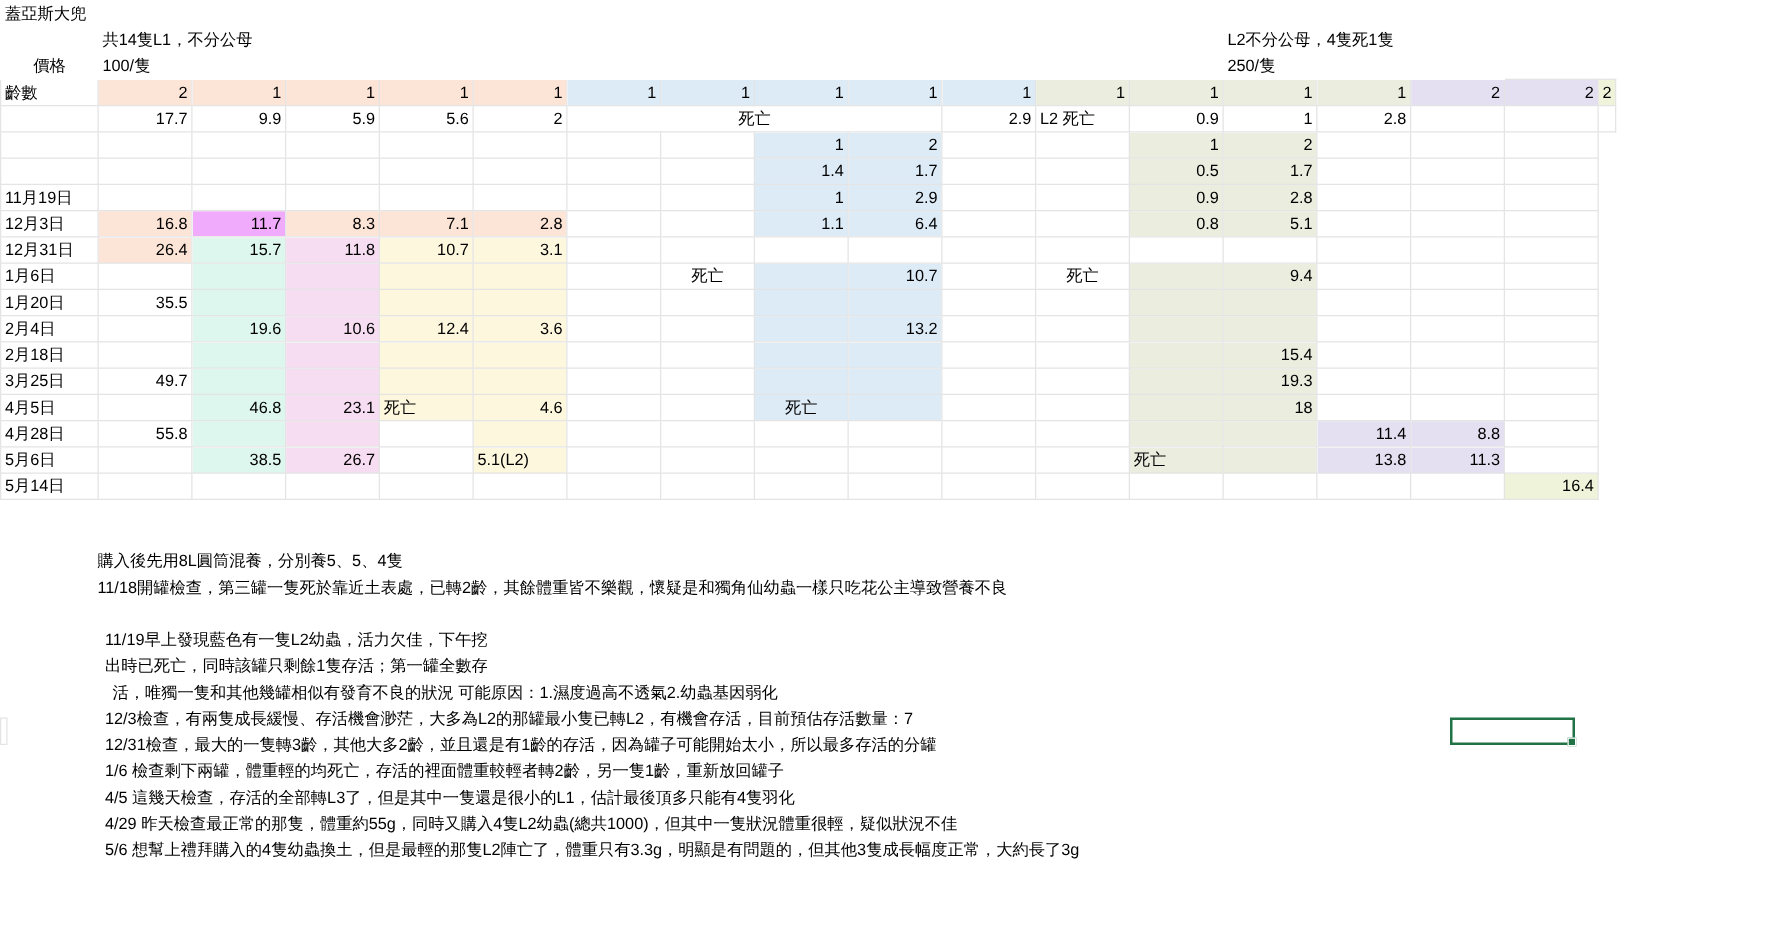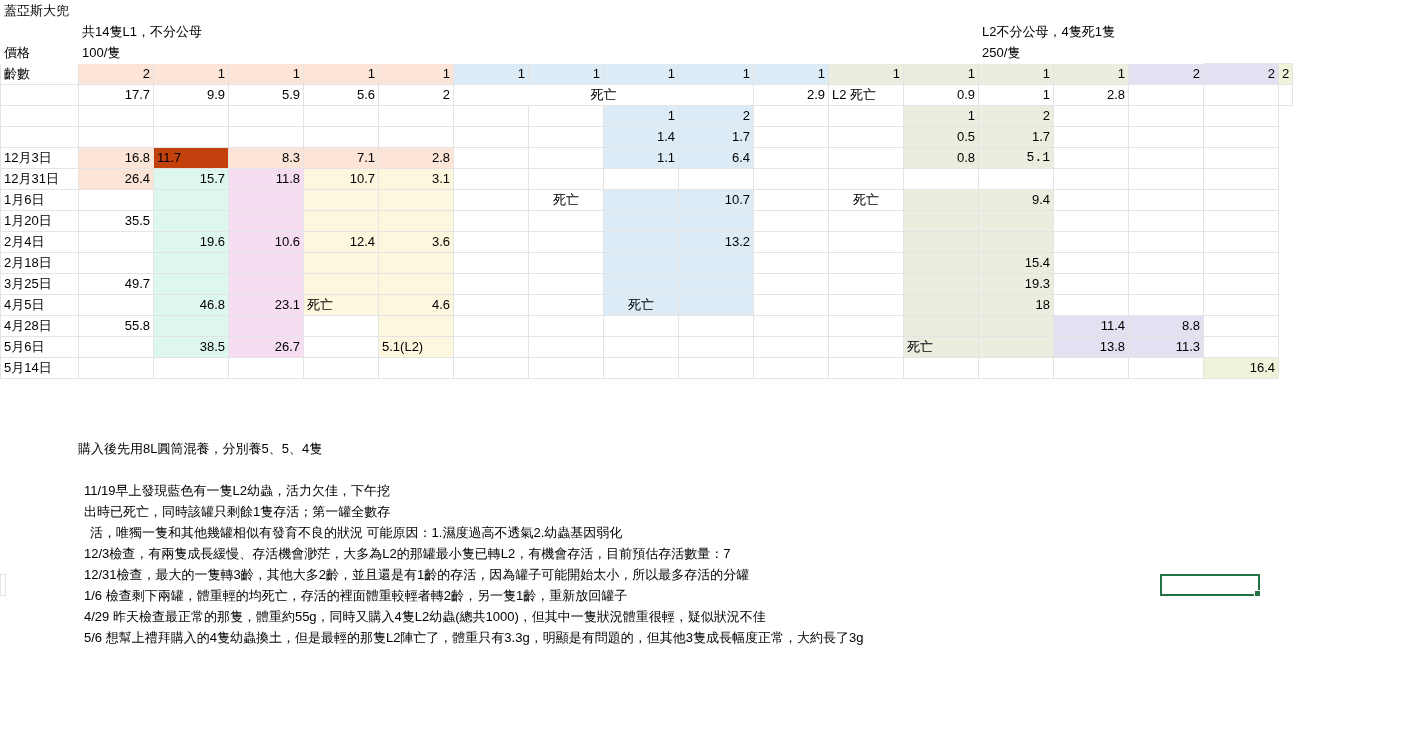--- a/index.html
+++ b/index.html
@@ -91,21 +91,21 @@
           <td style="text-align: right; background: rgb(255, 255, 255); border: 1px solid rgb(255, 255, 255);"></td>
           <td style="text-align: right; background: rgb(255, 255, 255); border: 1px solid rgb(255, 255, 255);"></td>
           <td style="text-align: right; background: rgb(255, 255, 255); border: 1px solid rgb(255, 255, 255);"></td>
           <td style="text-align: right; background: rgb(255, 255, 255); border: 1px solid rgb(255, 255, 255);"></td>
           <td style="text-align: right; background: rgb(255, 255, 255); border: 1px solid rgb(255, 255, 255);"></td>
           <td style="text-align: right; background: rgb(255, 255, 255); border: 1px solid rgb(255, 255, 255);"></td>
           <td style="text-align: right; background: rgb(255, 255, 255); border: 1px solid rgb(255, 255, 255);"></td>
           <td colspan="3" style="text-align: left; background: rgb(255, 255, 255); border: 1px solid rgb(255, 255, 255);">L2不分公母，4隻死1隻</td>
         </tr>
         <tr>
-          <td style="text-align: left; background: rgb(255, 255, 255); border: 1px solid rgb(255, 255, 255);">價格</td>
+          <td style="text-align: center; background: rgb(255, 255, 255); border: 1px solid rgb(255, 255, 255);">價格</td>
           <td colspan="4" style="text-align: left; background: rgb(255, 255, 255); border: 1px solid rgb(255, 255, 255);">100/隻</td>
           <td style="text-align: right; background: rgb(255, 255, 255); border: 1px solid rgb(255, 255, 255);"></td>
           <td style="text-align: right; background: rgb(255, 255, 255); border: 1px solid rgb(255, 255, 255);"></td>
           <td style="text-align: right; background: rgb(255, 255, 255); border: 1px solid rgb(255, 255, 255);"></td>
           <td style="text-align: right; background: rgb(255, 255, 255); border: 1px solid rgb(255, 255, 255);"></td>
           <td style="text-align: right; background: rgb(255, 255, 255); border: 1px solid rgb(255, 255, 255);"></td>
           <td style="text-align: right; background: rgb(255, 255, 255); border: 1px solid rgb(255, 255, 255);"></td>
           <td style="text-align: right; background: rgb(255, 255, 255); border: 1px solid rgb(255, 255, 255);"></td>
           <td style="text-align: right; background: rgb(255, 255, 255); border: 1px solid rgb(255, 255, 255);"></td>
           <td colspan="3" style="text-align: left; background: rgb(255, 255, 255); border: 1px solid rgb(255, 255, 255);">250/隻</td>
@@ -179,34 +179,53 @@
           <td style="text-align: right; background: rgb(221, 235, 247);">1.7</td>
           <td style="text-align: right; background: rgb(255, 255, 255);"></td>
           <td style="text-align: right; background: rgb(255, 255, 255);"></td>
           <td style="text-align: right; background: rgb(235, 238, 223);">0.5</td>
           <td style="text-align: right; background: rgb(235, 238, 223);">1.7</td>
           <td style="text-align: right; background: rgb(255, 255, 255);"></td>
           <td style="text-align: right; background: rgb(255, 255, 255);"></td>
           <td style="text-align: right; background: rgb(255, 255, 255);"></td>
         </tr>
         <tr>
+          <td style="text-align: left; background: rgb(255, 255, 255);">11月19日</td>
+          <td style="text-align: right; background: rgb(255, 255, 255);"></td>
+          <td style="text-align: right; background: rgb(255, 255, 255);"></td>
+          <td style="text-align: right; background: rgb(255, 255, 255);"></td>
+          <td style="text-align: right; background: rgb(255, 255, 255);"></td>
+          <td style="text-align: right; background: rgb(255, 255, 255);"></td>
+          <td style="text-align: right; background: rgb(255, 255, 255);"></td>
+          <td style="text-align: right; background: rgb(255, 255, 255);"></td>
+          <td style="text-align: right; background: rgb(221, 235, 247);">1</td>
+          <td style="text-align: right; background: rgb(221, 235, 247);">2.9</td>
+          <td style="text-align: right; background: rgb(255, 255, 255);"></td>
+          <td style="text-align: right; background: rgb(255, 255, 255);"></td>
+          <td style="text-align: right; background: rgb(235, 238, 223);">0.9</td>
+          <td style="text-align: right; background: rgb(235, 238, 223);">2.8</td>
+          <td style="text-align: right; background: rgb(255, 255, 255);"></td>
+          <td style="text-align: right; background: rgb(255, 255, 255);"></td>
+          <td style="text-align: right; background: rgb(255, 255, 255);"></td>
+        </tr>
+        <tr>
           <td style="text-align: left; background: rgb(255, 255, 255);">12月3日</td>
           <td style="text-align: right; background: rgb(252, 228, 214);">16.8</td>
-          <td style="text-align: left; background: #c2410c;">11.7</td>
+          <td style="text-align: right; background: #f0abfc;">11.7</td>
           <td style="text-align: right; background: rgb(252, 228, 214);">8.3</td>
           <td style="text-align: right; background: rgb(252, 228, 214);">7.1</td>
           <td style="text-align: right; background: rgb(252, 228, 214);">2.8</td>
           <td style="text-align: right; background: rgb(255, 255, 255);"></td>
           <td style="text-align: right; background: rgb(255, 255, 255);"></td>
           <td style="text-align: right; background: rgb(221, 235, 247);">1.1</td>
           <td style="text-align: right; background: rgb(221, 235, 247);">6.4</td>
           <td style="text-align: right; background: rgb(255, 255, 255);"></td>
           <td style="text-align: right; background: rgb(255, 255, 255);"></td>
           <td style="text-align: right; background: rgb(235, 238, 223);">0.8</td>
-          <td style="text-align: right; background: rgb(235, 238, 223); font-family: Liberation Mono, monospace;">5.1</td>
+          <td style="text-align: right; background: rgb(235, 238, 223);">5.1</td>
           <td style="text-align: right; background: rgb(255, 255, 255);"></td>
           <td style="text-align: right; background: rgb(255, 255, 255);"></td>
           <td style="text-align: right; background: rgb(255, 255, 255);"></td>
         </tr>
         <tr>
           <td style="text-align: left; background: rgb(255, 255, 255);">12月31日</td>
           <td style="text-align: right; background: rgb(252, 228, 214);">26.4</td>
           <td style="text-align: right; background: rgb(221, 247, 239);">15.7</td>
           <td style="text-align: right; background: rgb(247, 221, 242);">11.8</td>
           <td style="text-align: right; background: rgb(253, 247, 221);">10.7</td>
@@ -392,26 +411,28 @@
           <td style="text-align: right; background: rgb(255, 255, 255);"></td>
           <td style="text-align: right; background: rgb(255, 255, 255);"></td>
           <td style="text-align: right; background: rgb(255, 255, 255);"></td>
           <td style="text-align: right; background: rgb(238, 243, 217);">16.4</td>
         </tr>
       </tbody>
   </table>
 
   <div id="notes-wrap">
       <div class="note-line">購入後先用8L圓筒混養，分別養5、5、4隻</div>
+      <div class="note-line">11/18開罐檢查，第三罐一隻死於靠近土表處，已轉2齡，其餘體重皆不樂觀，懷疑是和獨角仙幼蟲一樣只吃花公主導致營養不良</div>
       <div class="note-line"></div>
       <div class="note-line note-indent1">11/19早上發現藍色有一隻L2幼蟲，活力欠佳，下午挖</div>
       <div class="note-line note-indent1">出時已死亡，同時該罐只剩餘1隻存活；第一罐全數存</div>
       <div class="note-line note-indent3">活，唯獨一隻和其他幾罐相似有發育不良的狀況          可能原因：1.濕度過高不透氣2.幼蟲基因弱化</div>
       <div class="note-line note-indent1">12/3檢查，有兩隻成長緩慢、存活機會渺茫，大多為L2的那罐最小隻已轉L2，有機會存活，目前預估存活數量：7</div>
       <div class="note-line note-indent1">12/31檢查，最大的一隻轉3齡，其他大多2齡，並且還是有1齡的存活，因為罐子可能開始太小，所以最多存活的分罐</div>
       <div class="note-line note-indent1">1/6 檢查剩下兩罐，體重輕的均死亡，存活的裡面體重較輕者轉2齡，另一隻1齡，重新放回罐子</div>
+      <div class="note-line note-indent1">4/5 這幾天檢查，存活的全部轉L3了，但是其中一隻還是很小的L1，估計最後頂多只能有4隻羽化</div>
       <div class="note-line note-indent1">4/29 昨天檢查最正常的那隻，體重約55g，同時又購入4隻L2幼蟲(總共1000)，但其中一隻狀況體重很輕，疑似狀況不佳</div>
       <div class="note-line note-indent1">5/6  想幫上禮拜購入的4隻幼蟲換土，但是最輕的那隻L2陣亡了，體重只有3.3g，明顯是有問題的，但其他3隻成長幅度正常，大約長了3g</div>
     </div>
 
   <div class="leftline"></div>
   <div class="sel-box"></div>
 </div>
 
 </body></html>

